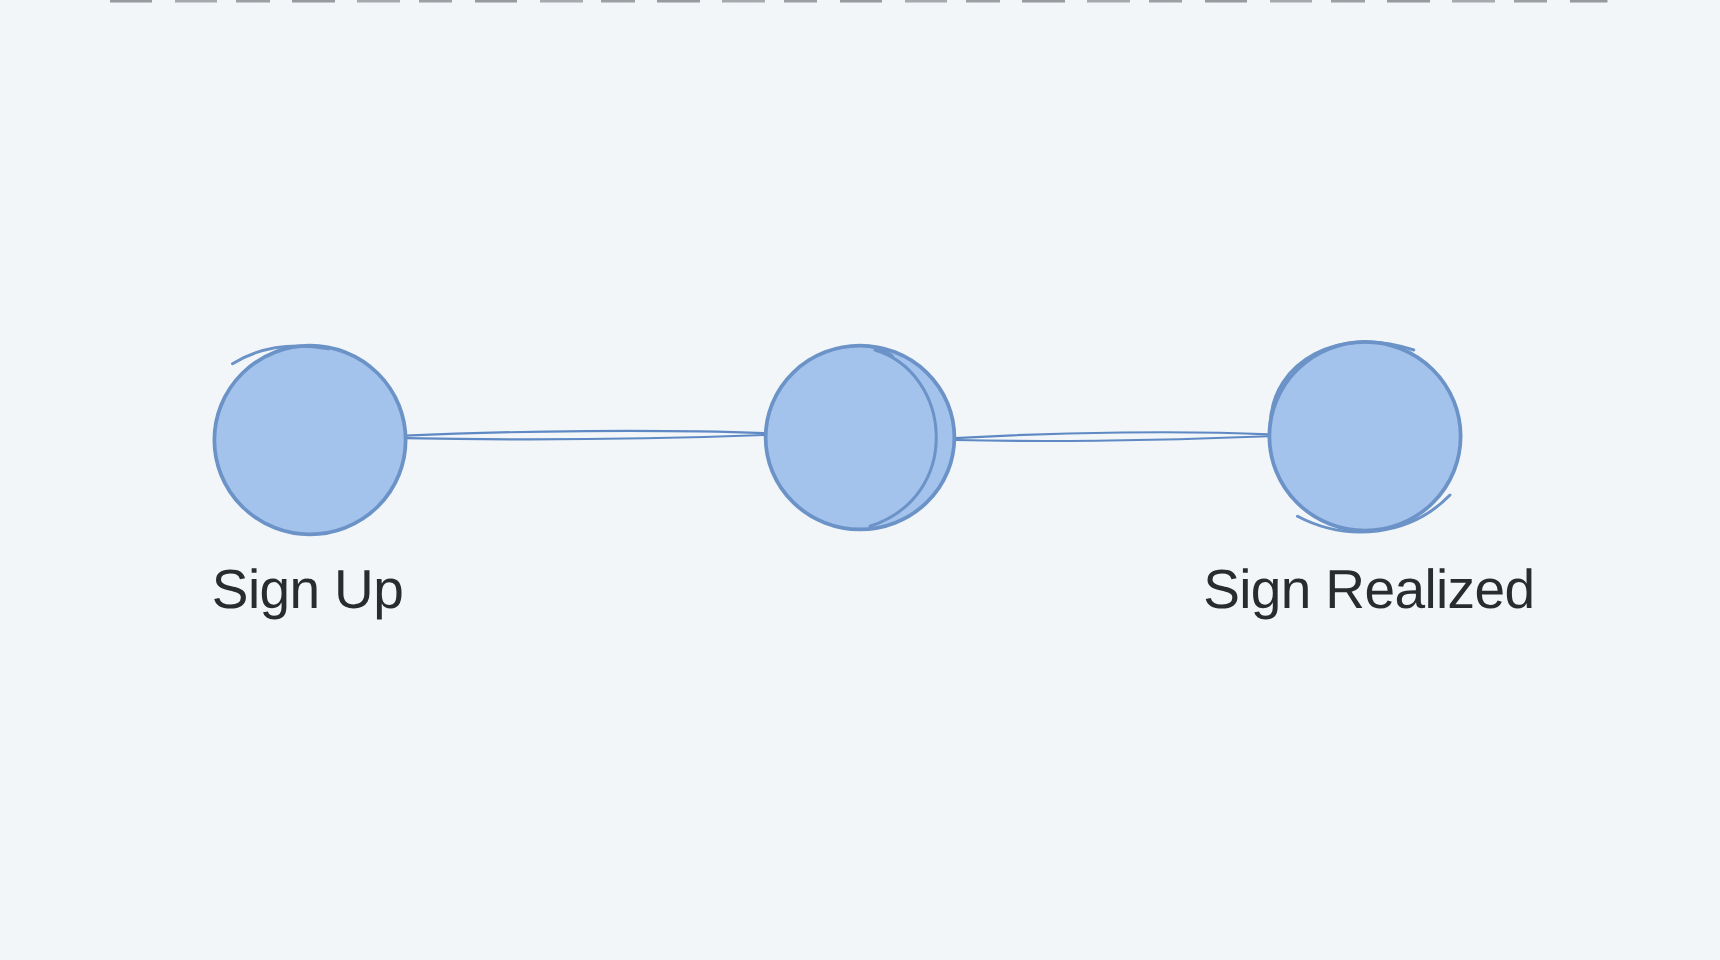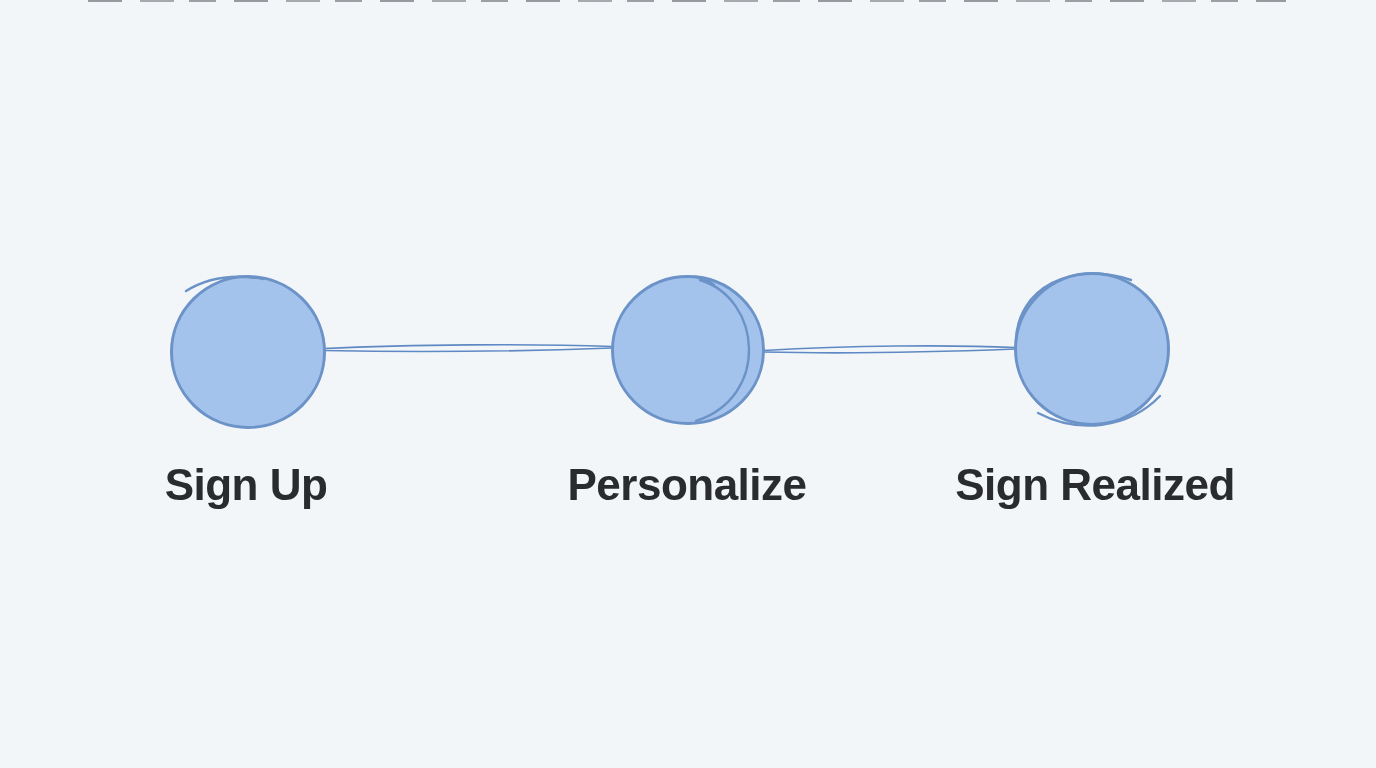--- a/index.html
+++ b/index.html
@@ -57,25 +57,24 @@
     stroke: var(--connector, #5f89c4);
     stroke-width: 1.7;
     stroke-linecap: round;
   }
   .node-label {
     position: absolute;
     top: 448px;
     transform: translateX(-50%);
     color: var(--label-text, #2a2b2e);
     font-size: 44px;
-    font-weight: 700;
+    font-weight: 400;
     letter-spacing: -0.5px;
     white-space: nowrap;
     line-height: 1.1;
-    margin-top: 13px;
   }
 </style>
 </head>
 <body>
 
 <div class="stage">
 
   <div class="top-artifact"></div>
 
   <svg class="diagram" width="1376" height="768" viewBox="0 0 1376 768">
@@ -106,17 +105,16 @@
     <g>
       <ellipse class="node-fill" cx="1092" cy="349" rx="77" ry="76"></ellipse>
       <ellipse class="node-stroke" cx="1092" cy="349" rx="76.5" ry="75.5"></ellipse>
       <path class="sketch-stroke" d="M 1016,341 C 1017,288 1072,260 1131,280"></path>
       <path class="sketch-stroke" d="M 1038,413 C 1078,434 1128,429 1160,396"></path>
     </g>
   </svg>
 
   <div class="node-label" style="left:246px">Sign Up</div>
 
-  <div class="node-label" style="left:687px">Personalize</div>
 
   <div class="node-label" style="left:1095px">Sign Realized</div>
 
 </div>
 
 </body></html>

